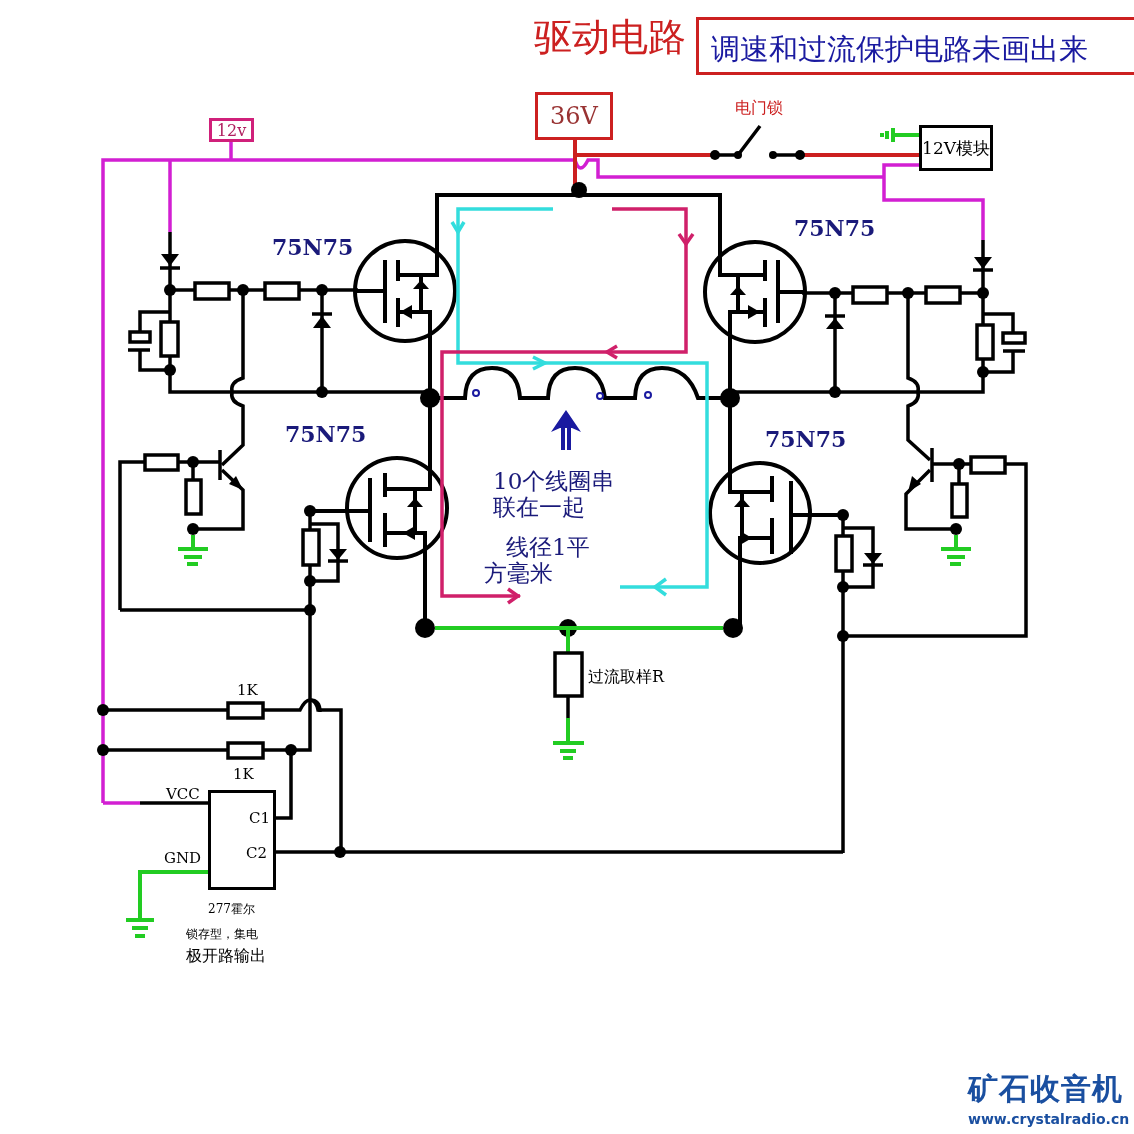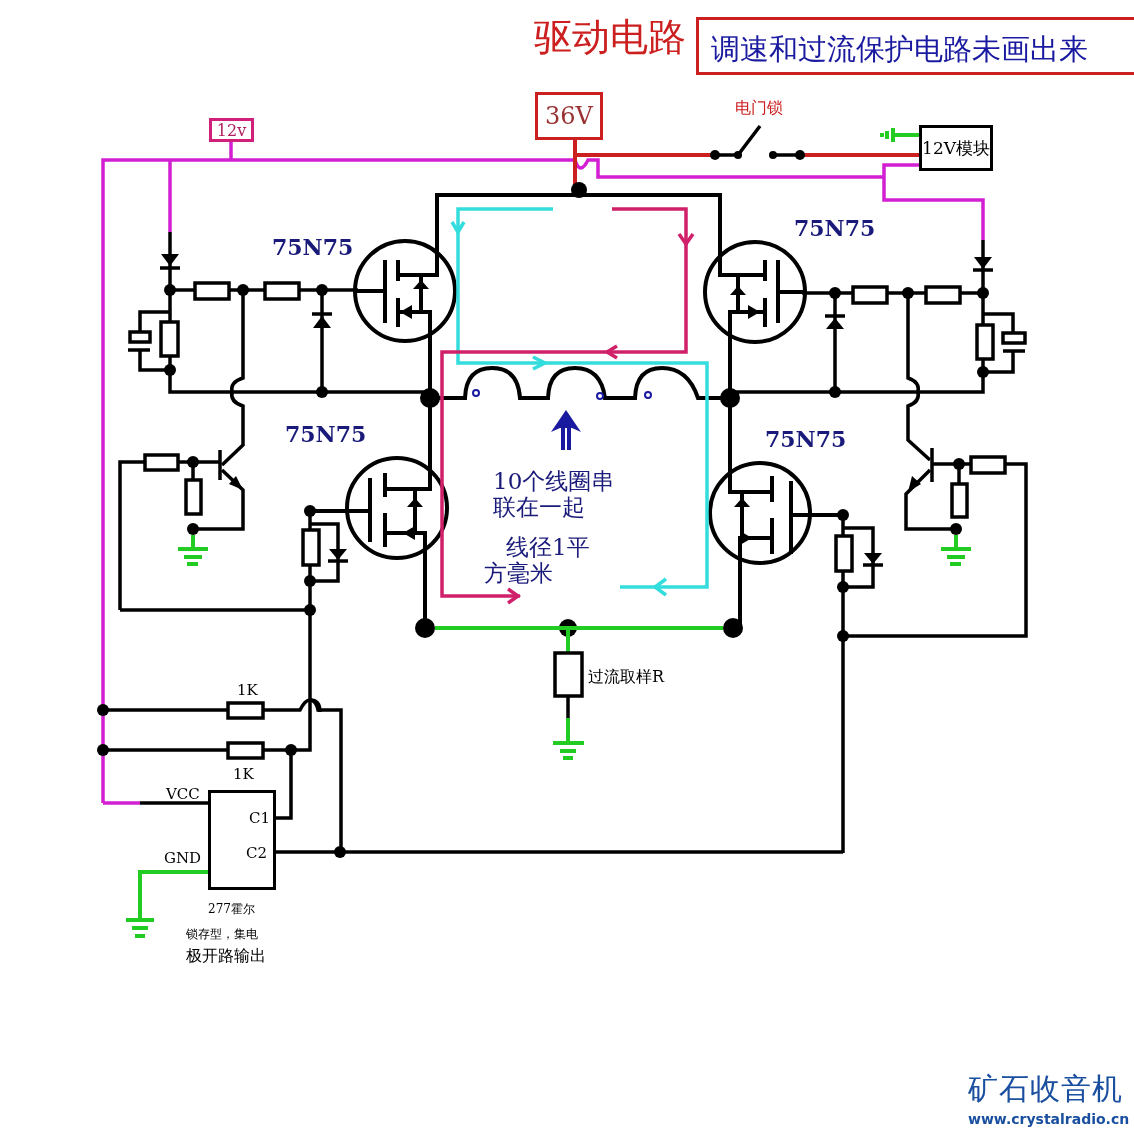--- a/index.html
+++ b/index.html
@@ -11,28 +11,28 @@
   .red { fill:none; stroke:#cc1f1f; stroke-width:4; }
   .grn { fill:none; stroke:#22cc22; stroke-width:4; }
   .cyan { fill:none; stroke:#33dddd; stroke-width:3.5; }
   .crim { fill:none; stroke:#d0206a; stroke-width:3.5; }
   .res { fill:#fff; stroke:#000; stroke-width:3.5; }
   .dot { fill:#000; }
   .lbl { position:absolute; white-space:nowrap; line-height:1; }
   .title-main { left:503px; top:18px; font-size:38px; color:#cc2020;margin-left:31px; }
   .title-box { position:absolute; left:696px; top:17px; width:499px; height:58px; border:3.5px solid #cc2020; box-sizing:border-box; }
   .title-box span { position:absolute; left:12px; top:10px; font-size:29px; color:#1a1aa0; }
-  .v36 { position:absolute; left:535px; top:92px; width:68px; height:48px; border:3.5px solid #cc2020; box-sizing:border-box; font-size:24px; color:#993333; text-align:center; line-height:42px; }
+  .v36 { position:absolute; left:535px; top:92px; width:78px; height:48px; border:3.5px solid #cc2020; box-sizing:border-box; font-size:24px; color:#993333; text-align:center; line-height:42px; }
   .v12 { position:absolute; left:209px; top:118px; width:45px; height:24px; border:3px solid #d0207a; box-sizing:border-box; font-size:16px; color:#b02060; text-align:center; line-height:19px; }
   .mod12 { position:absolute; left:919px; top:125px; width:74px; height:46px; border:3px solid #000; box-sizing:border-box; font-size:17px; color:#000; text-align:right; line-height:40px; background:#fff; }
   .hall { position:absolute; left:208px; top:790px; width:68px; height:100px; border:3.5px solid #000; box-sizing:border-box; background:#fff; }
   .mos { font-size:22px; color:#1a1a7a; font-weight:bold; }
   .note { font-size:23px; color:#1a1a7a; }
   .small { font-size:15px; color:#000; }
-  .logo-cn { left:968px; top:1074px; font-size:30px; color:#1a4fa0; font-family:"DejaVu Sans", sans-serif; font-weight:normal; letter-spacing:1px; }
+  .logo-cn { left:968px; top:1074px; font-size:30px; color:#1a4fa0; font-family:"DejaVu Sans", sans-serif; font-weight:bold; letter-spacing:1px; }
   .logo-url { left:968px; top:1112px; font-size:14px; color:#1a4fa0; font-family:"DejaVu Sans", sans-serif; font-weight:bold; }
 </style>
 </head>
 <body>
 
 <svg width="1134" height="1134" viewBox="0 0 1134 1134">
 
   <g>
     <path class="mag" d="M103,803 L103,160 L575,160"></path>
     <path class="mag" d="M231,142 L231,160"></path>

